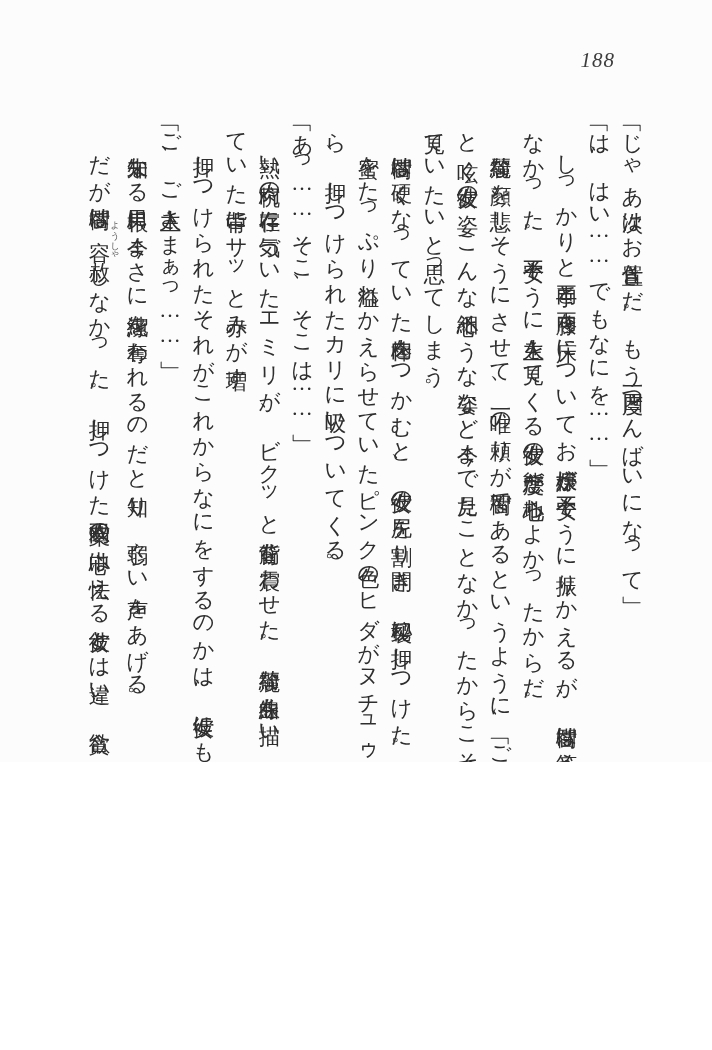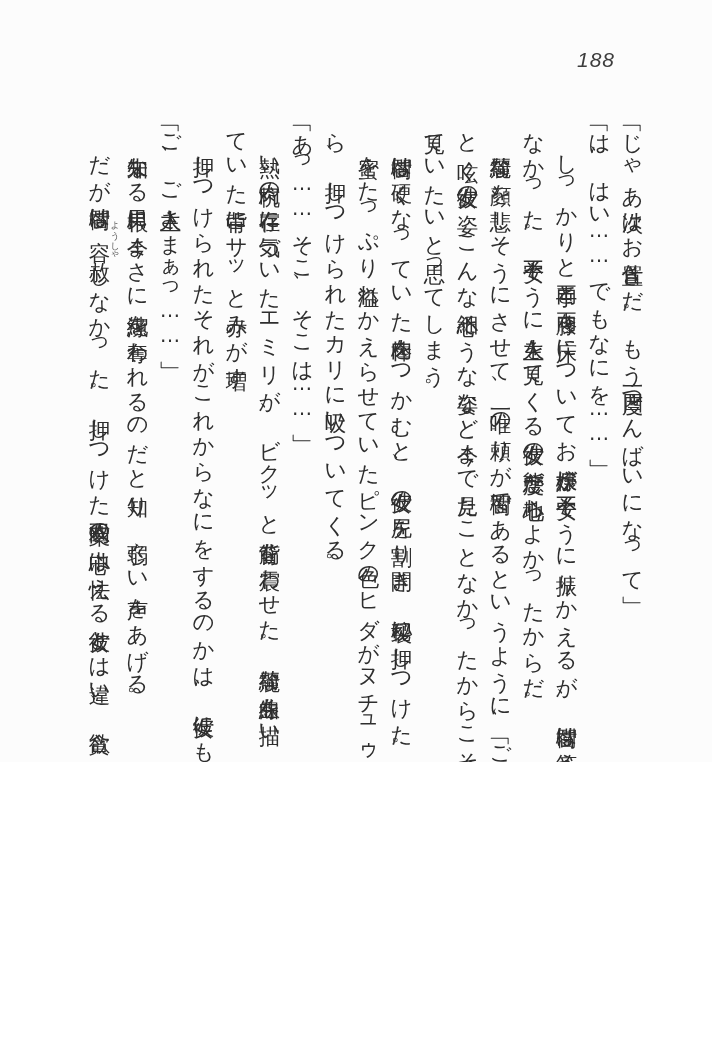--- a/index.html
+++ b/index.html
@@ -6,21 +6,21 @@
     margin: 0;
     padding: 0;
     background: #ffffff;
   }
   .page {
     position: relative;
     width: 712px;
     height: 762px;
     background: #fcfcfc;
     overflow: hidden;
-    font-family: Liberation Sans, sans-serif;
+    font-family: Liberation Serif, serif;
   }
   .page-number {
     position: absolute;
     top: 48px;
     right: 97px;
     font-size: 21px;
     font-style: italic;
     color: #3d3d3d;
     letter-spacing: 1px;
   }

